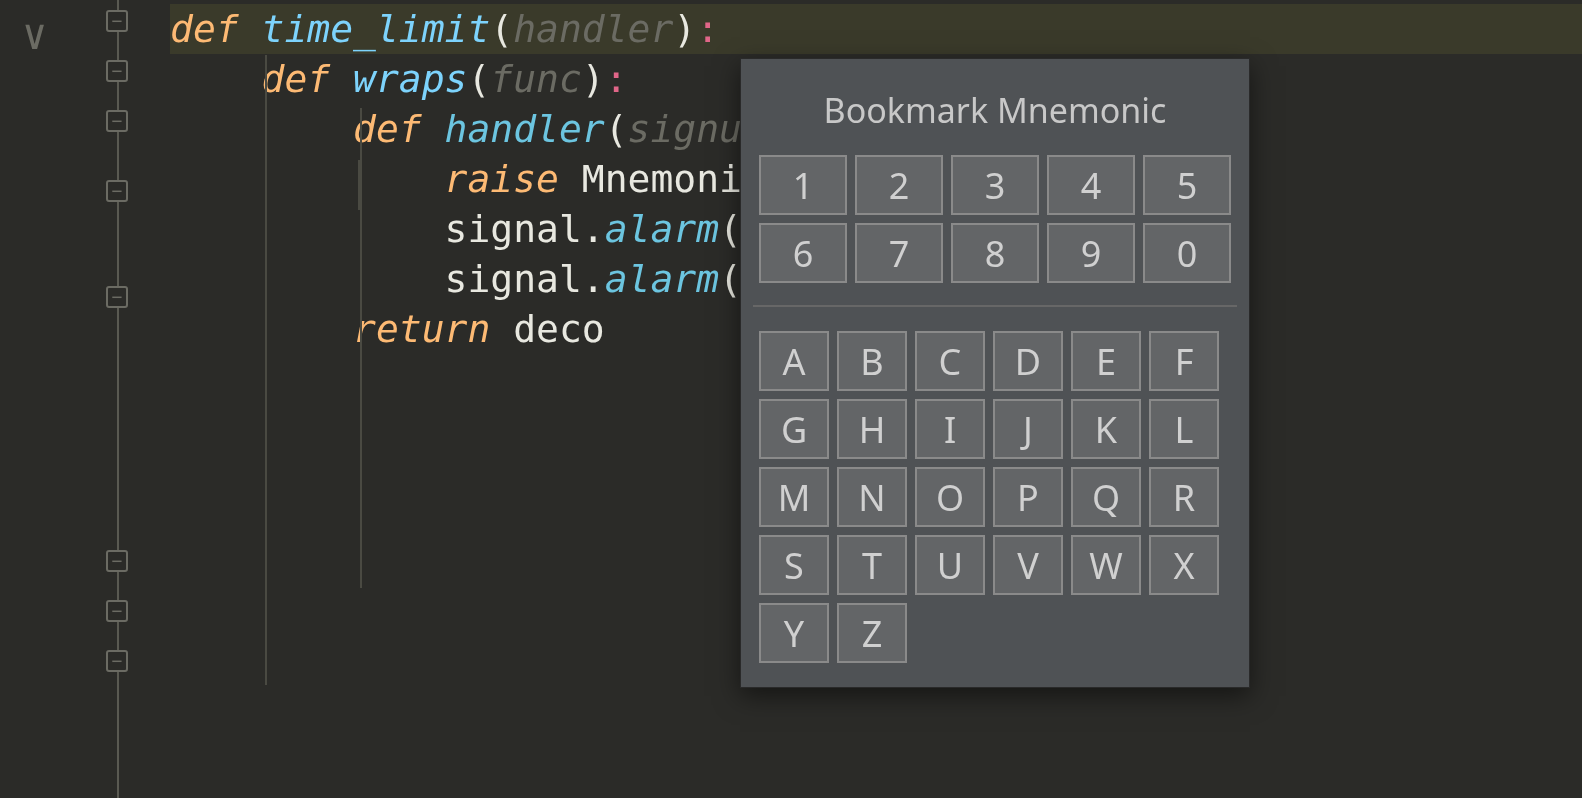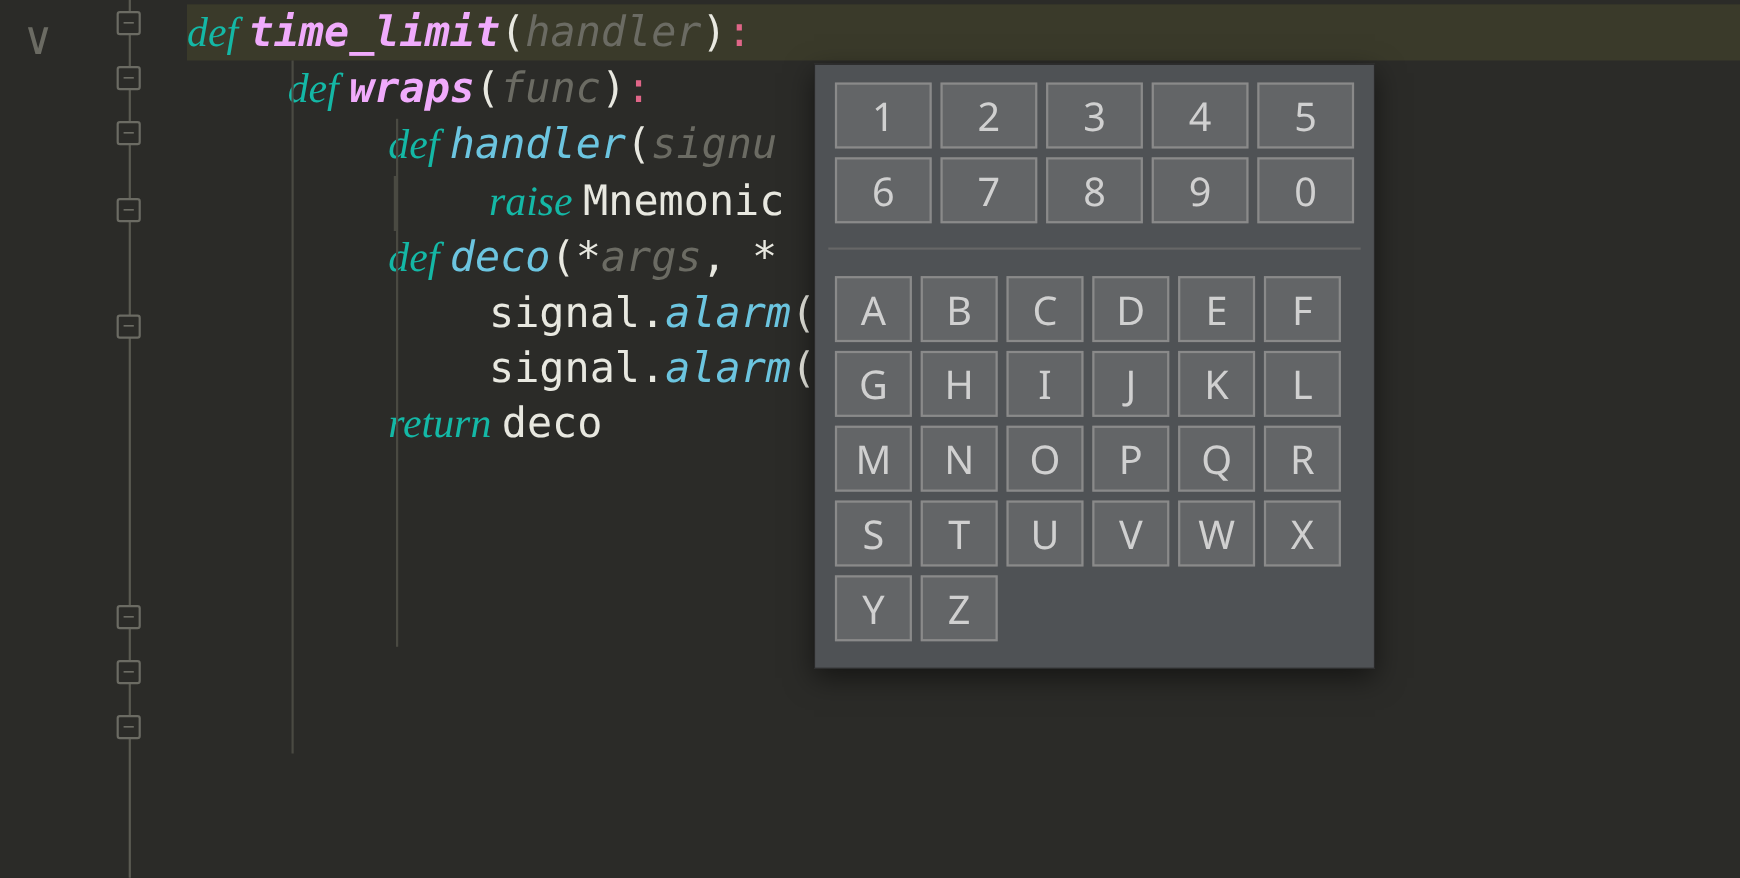--- a/index.html
+++ b/index.html
@@ -61,23 +61,23 @@
     }
     .code {
       flex: 1;
       font-size: 38px;
       line-height: 50px;
       padding-top: 4px;
       position: relative;
       font-style: italic;
     }
     .code .line { white-space: pre; }
-    .kw { color: #14b8a6; font-family: Liberation Serif, serif; }
+    .kw { color: #fdba74; }
     .name { color: #6cc5e0; }
-    .func { color: #f0abfc; font-weight: bold; }
+    .func { color: #7dd3fc; }
     .param { color: #6b6b63; }
     .punct { color: #e8e8e0; font-style: normal; }
     .colon { color: #e06688; font-style: normal; }
     .identifier { color: #e8e8e0; font-style: normal; }
     .star { color: #e8e8e0; font-style: normal; }
     .highlight-line { background: #3a3a2a; }
 
     .popup {
       position: absolute;
       left: 740px;
@@ -145,31 +145,31 @@
   <div class="code">
     <div style="position:absolute;left:95px;top:55px;width:2px;height:630px;background:#4a4a42;"></div>
     <div style="position:absolute;left:190px;top:108px;width:2px;height:480px;background:#4a4a42;"></div>
     <div style="position:absolute;left:188px;top:160px;width:2px;height:50px;background:#4a4a42;"></div>
     <div id="code-lines">
         <div class="line highlight-line"><span class="kw">def </span><span class="func">time_limit</span><span class="punct">(</span><span class="param">handler</span><span class="punct">)</span><span class="colon">:</span></div>
         <div class="line">    <span class="kw">def </span><span class="func">wraps</span><span class="punct">(</span><span class="param">func</span><span class="punct">)</span><span class="colon">:</span></div>
         <div class="line">        <span class="kw">def </span><span class="name">handler</span><span class="punct">(</span><span class="param">signu</span></div>
         <div class="line">            <span class="kw">raise </span><span class="identifier">Mnemonic</span></div>
         <div class="line"></div>
-        <div class="line">        <span class="kw">def </span><span class="name">deco</span><span class="punct">(</span><span class="star">*</span><span class="param">args</span><span class="punct">, </span><span class="star">*</span></div>
         <div class="line">            <span class="identifier">signal</span><span class="punct">.</span><span class="name">alarm</span><span class="punct">(</span></div>
         <div class="line">            <span class="identifier">signal</span><span class="punct">.</span><span class="name">alarm</span><span class="punct">(</span></div>
         <div class="line">        <span class="kw">return </span><span class="identifier">deco</span></div>
       </div>
   </div>
 </div>
 
 <div class="peek-text">er)</div>
 
 <div class="popup">
+  <div class="popup-title">Bookmark Mnemonic</div>
   <div class="key-grid wide" id="number-grid">
       <div class="key">1</div>
       <div class="key">2</div>
       <div class="key">3</div>
       <div class="key">4</div>
       <div class="key">5</div>
       <div class="key">6</div>
       <div class="key">7</div>
       <div class="key">8</div>
       <div class="key">9</div>

